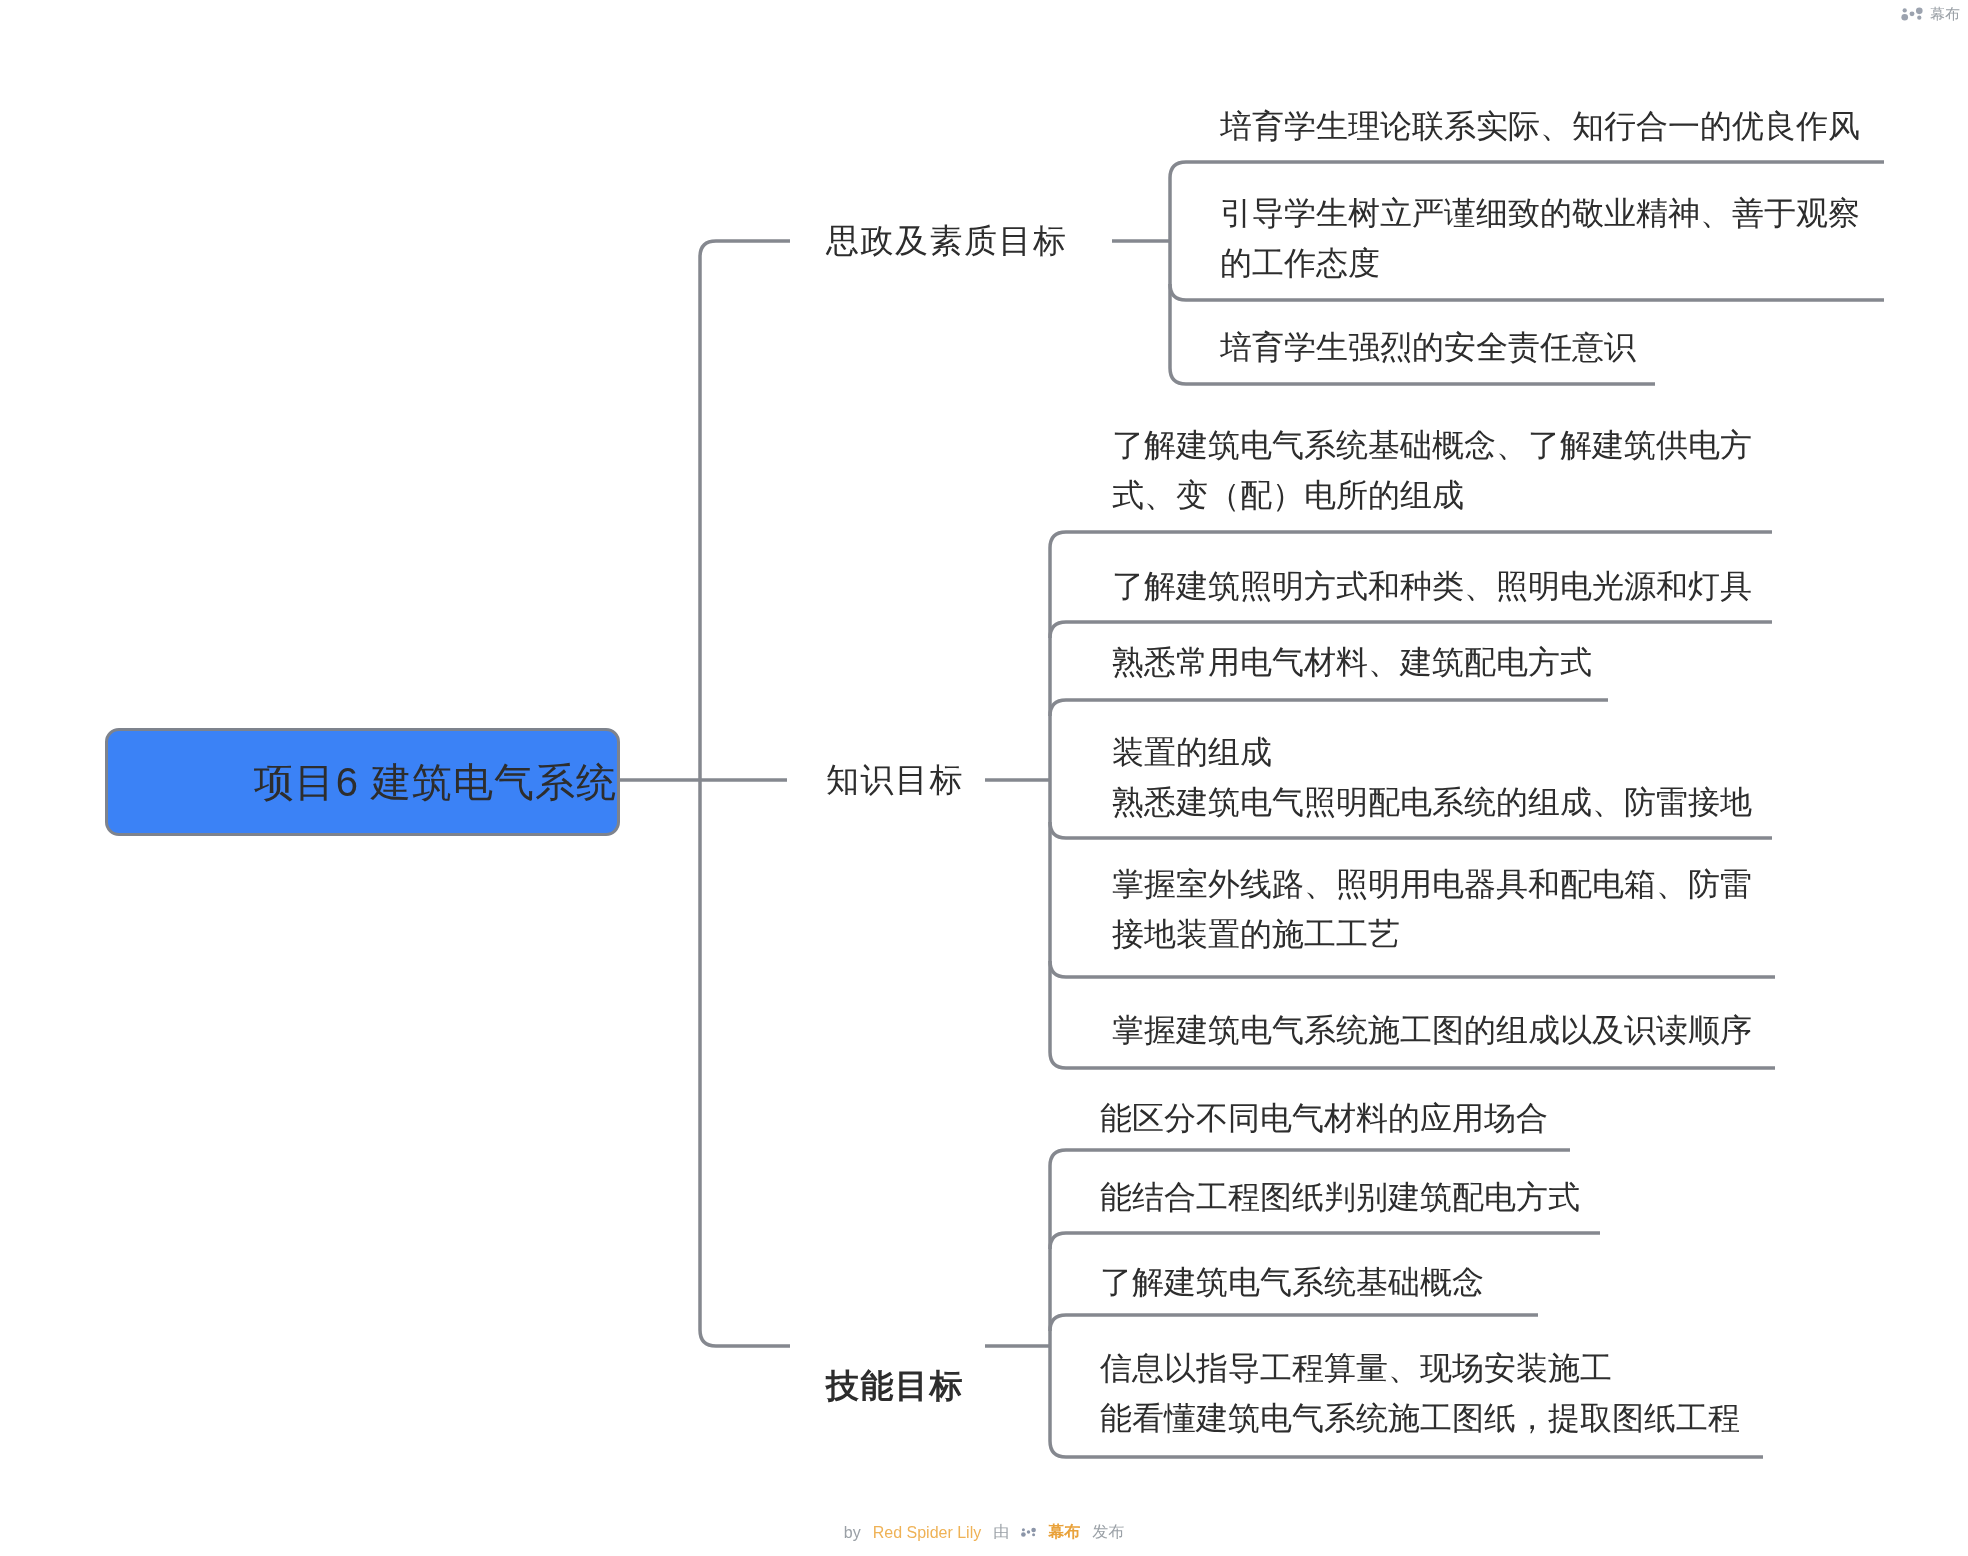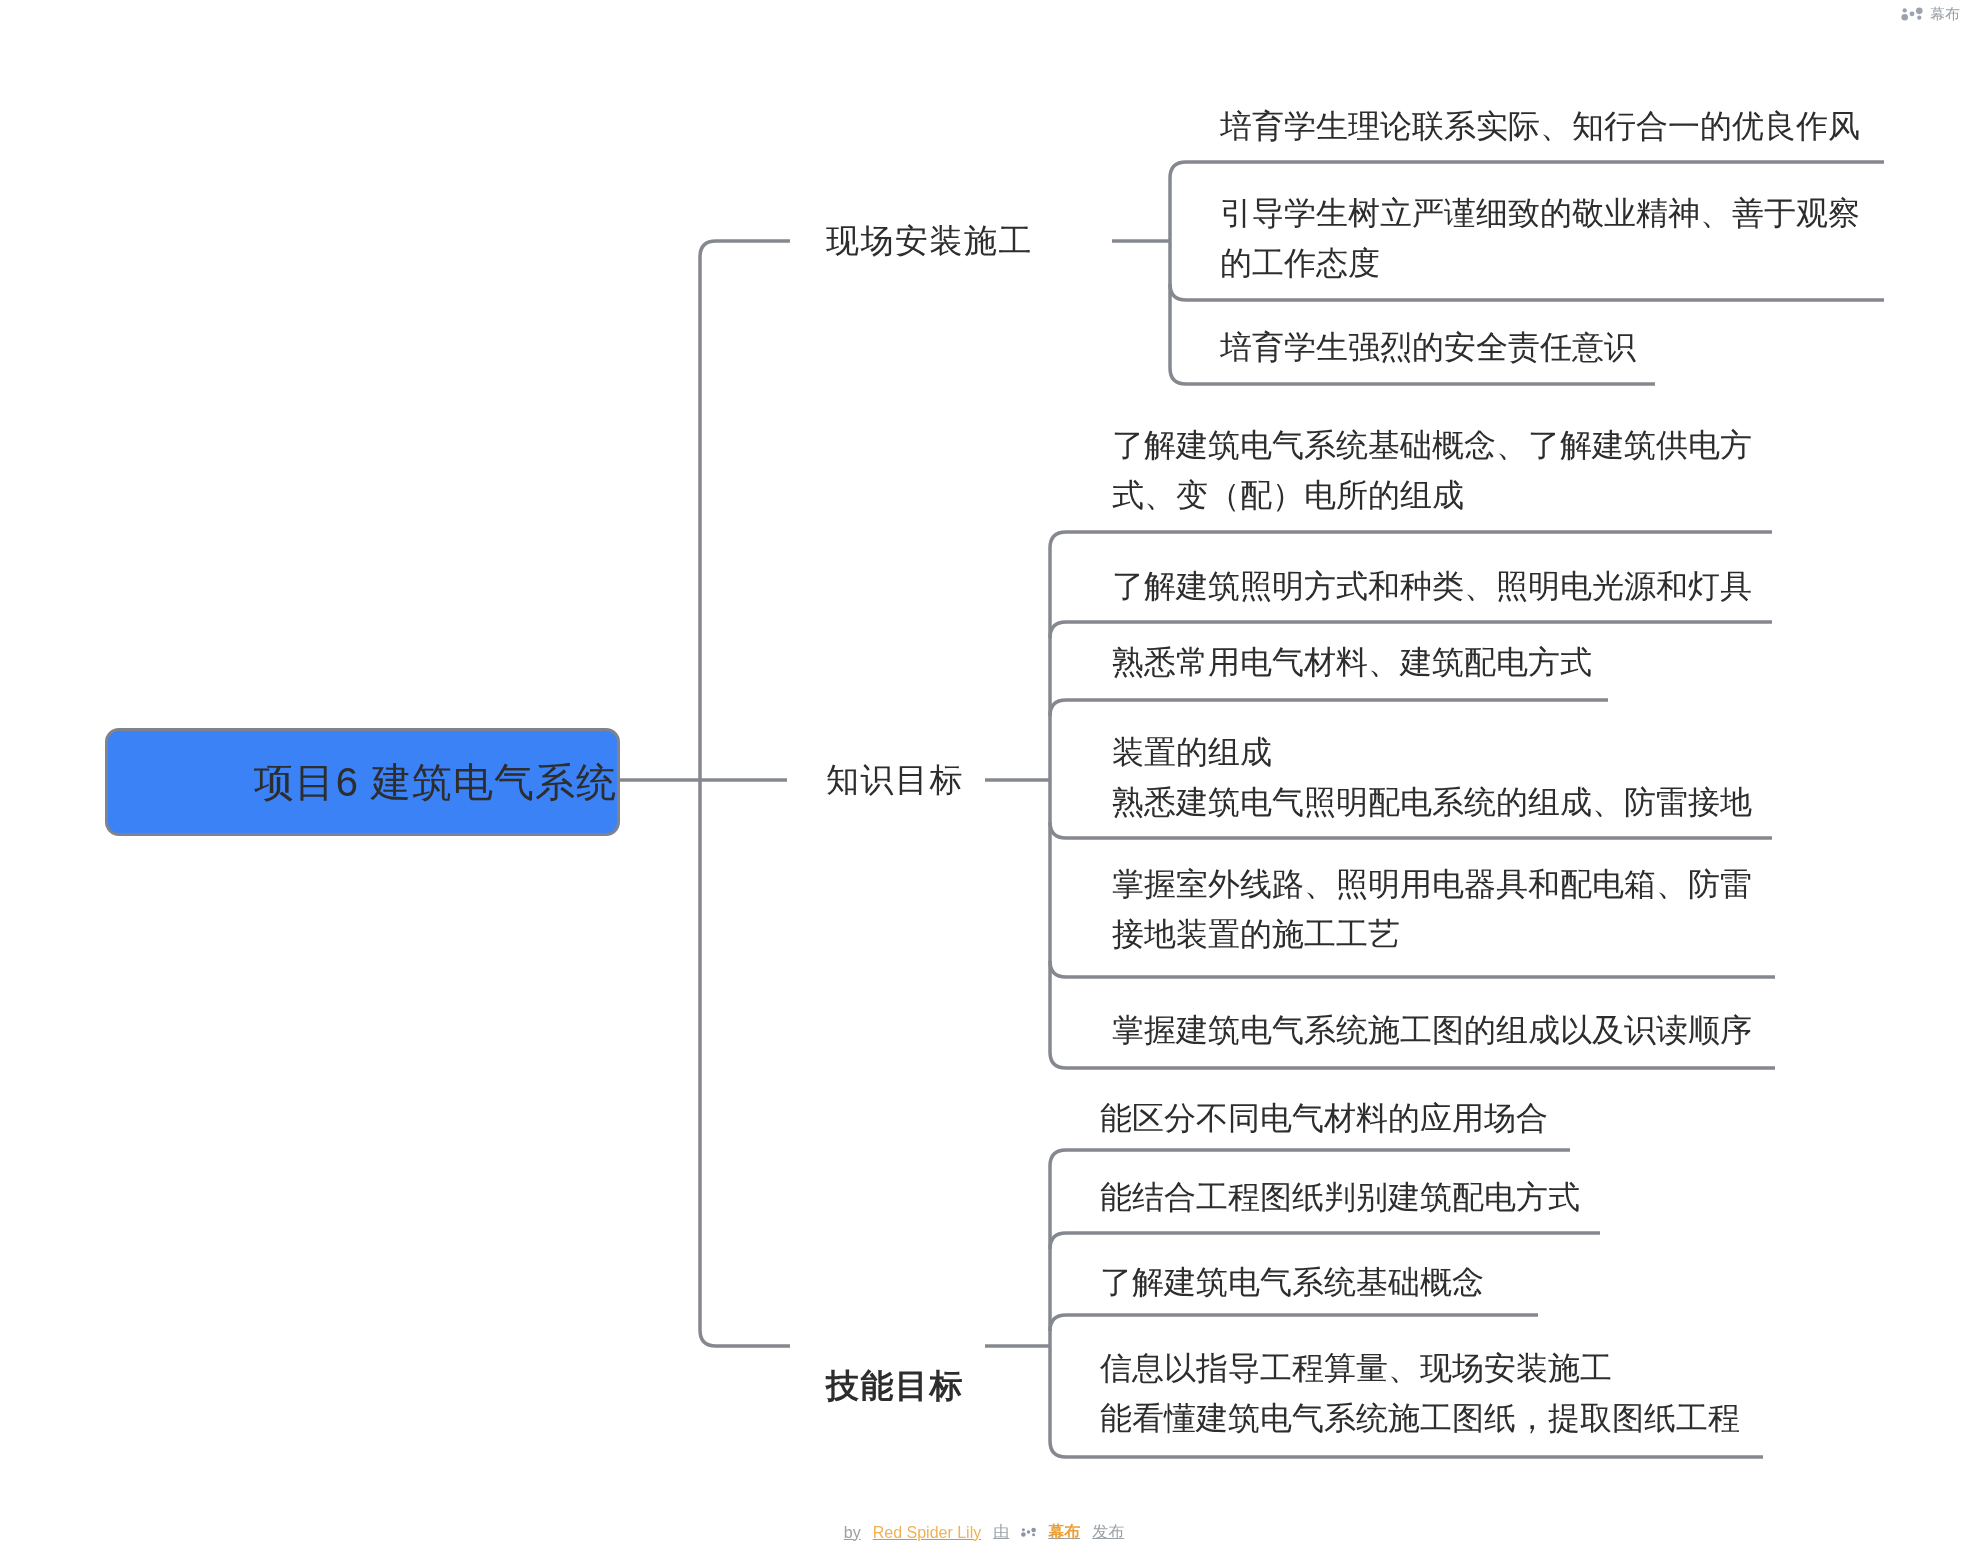--- a/index.html
+++ b/index.html
@@ -18,21 +18,21 @@
     position:absolute;height:50px;line-height:50px;font-size:33px;letter-spacing:1.5px;white-space:nowrap;
   }
   .node-child{position:absolute;font-size:32px;white-space:nowrap;}
   .node-child .tline{height:50px;line-height:50px;}
   .watermark{
     position:absolute;right:8px;top:5px;display:flex;align-items:center;gap:7px;
     color:#9aa0a6;font-size:15px;
   }
   .footerbar{
     position:absolute;left:0;right:0;top:1522px;display:flex;justify-content:center;
-    align-items:center;gap:12px;font-size:16px;color:#9aa0a6;text-decoration:underline;
+    align-items:center;gap:12px;font-size:16px;color:#9aa0a6;
   }
   .footerbar .author{color:#efb256;}
   .footerbar .brand{color:#e9a23b;font-weight:700;}
   .logo-icon{display:inline-block;}
 </style>
 </head>
 <body>
 
 <div class="canvas">
 
@@ -58,21 +58,21 @@
       <path d="M 1600 1233 H 1066 Q 1050 1233 1050 1249" fill="none" stroke="#85888f" stroke-width="3.5"></path>
       <path d="M 1538 1315 H 1066 Q 1050 1315 1050 1331" fill="none" stroke="#85888f" stroke-width="3.5"></path>
       <path d="M 1763 1457 H 1066 Q 1050 1457 1050 1441" fill="none" stroke="#85888f" stroke-width="3.5"></path>
     </svg>
 
   <div class="root-node">
     <span>项目6 建筑电气系统</span>
   </div>
 
   <div id="nodes">
-      <div class="branch-label" style="left: 826px; top: 216px;">现场安装施工</div>
+      <div class="branch-label" style="left: 826px; top: 216px;">思政及素质目标</div>
       <div class="node-child" style="left: 1220px; top: 101px;">
         <div class="tline">培育学生理论联系实际、知行合一的优良作风</div>
       </div>
       <div class="node-child" style="left: 1220px; top: 188px;">
         <div class="tline">引导学生树立严谨细致的敬业精神、善于观察</div>
         <div class="tline">的工作态度</div>
       </div>
       <div class="node-child" style="left: 1220px; top: 322px;">
         <div class="tline">培育学生强烈的安全责任意识</div>
       </div>

